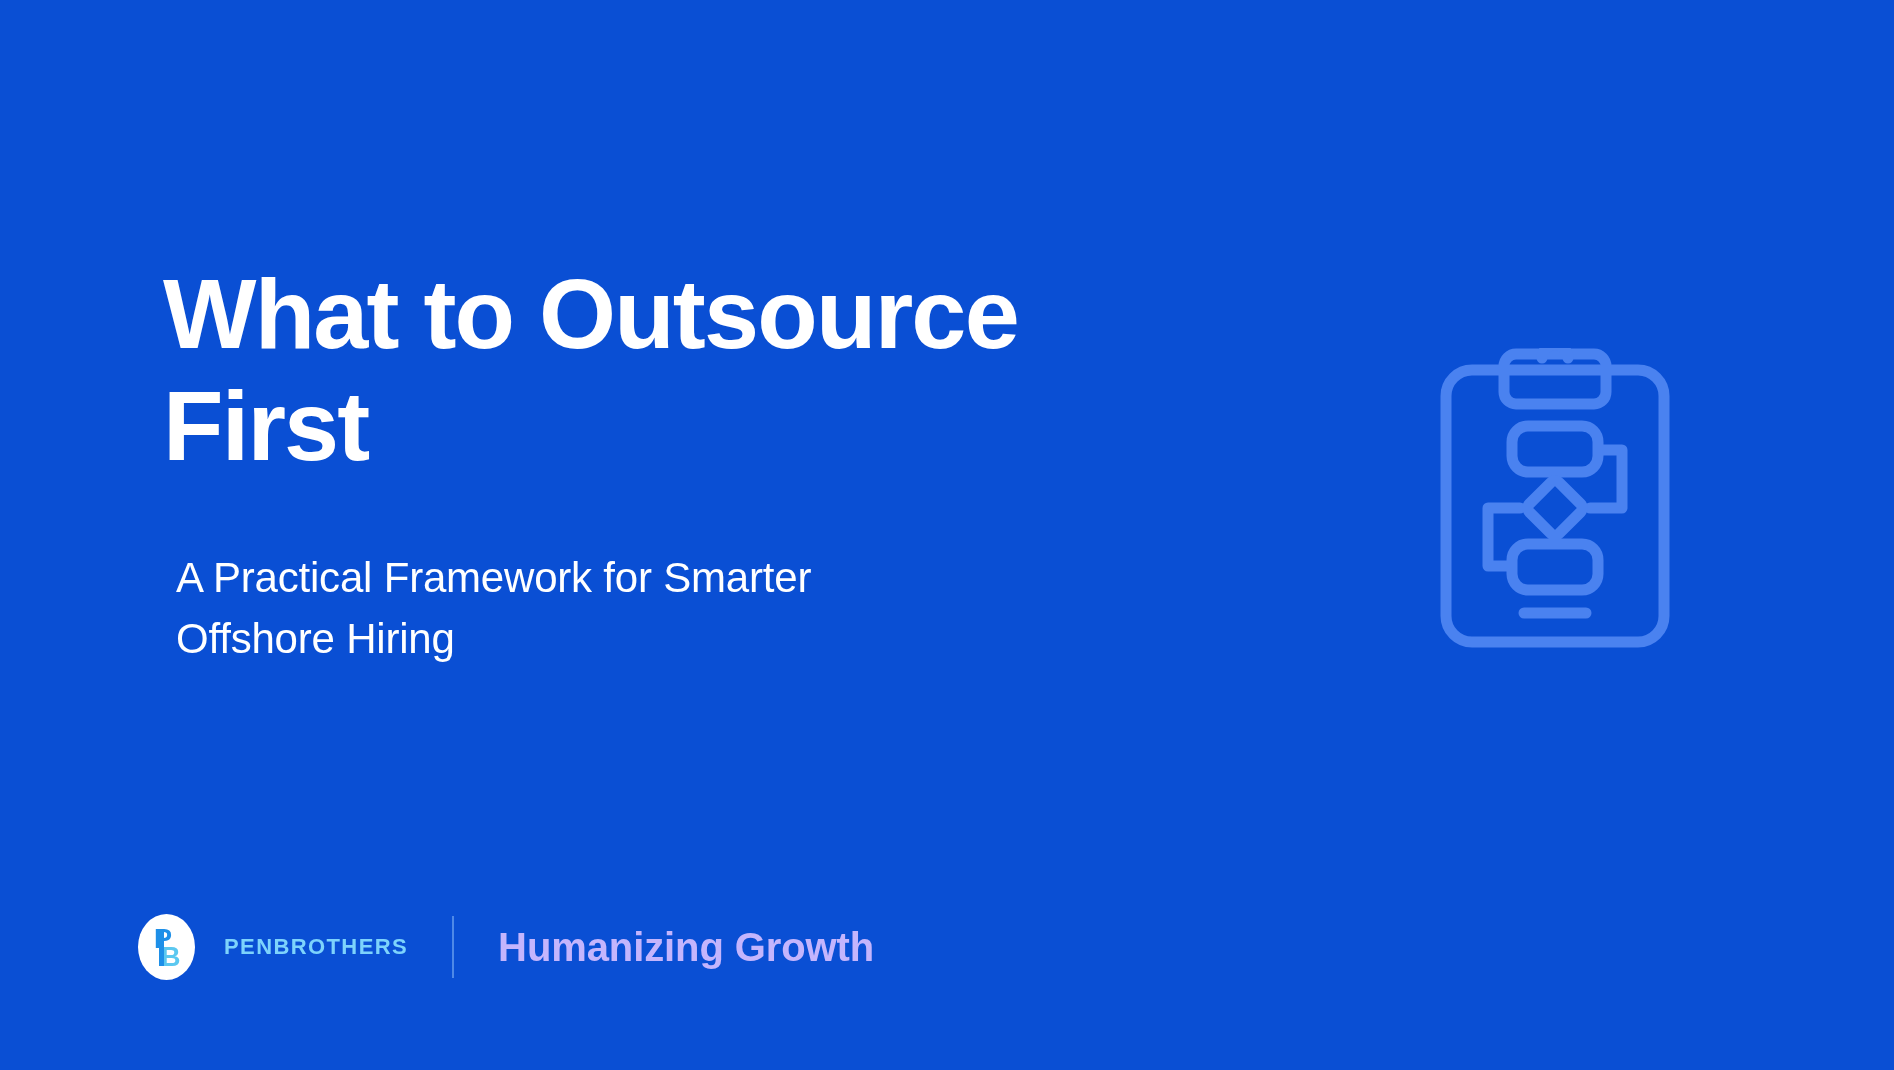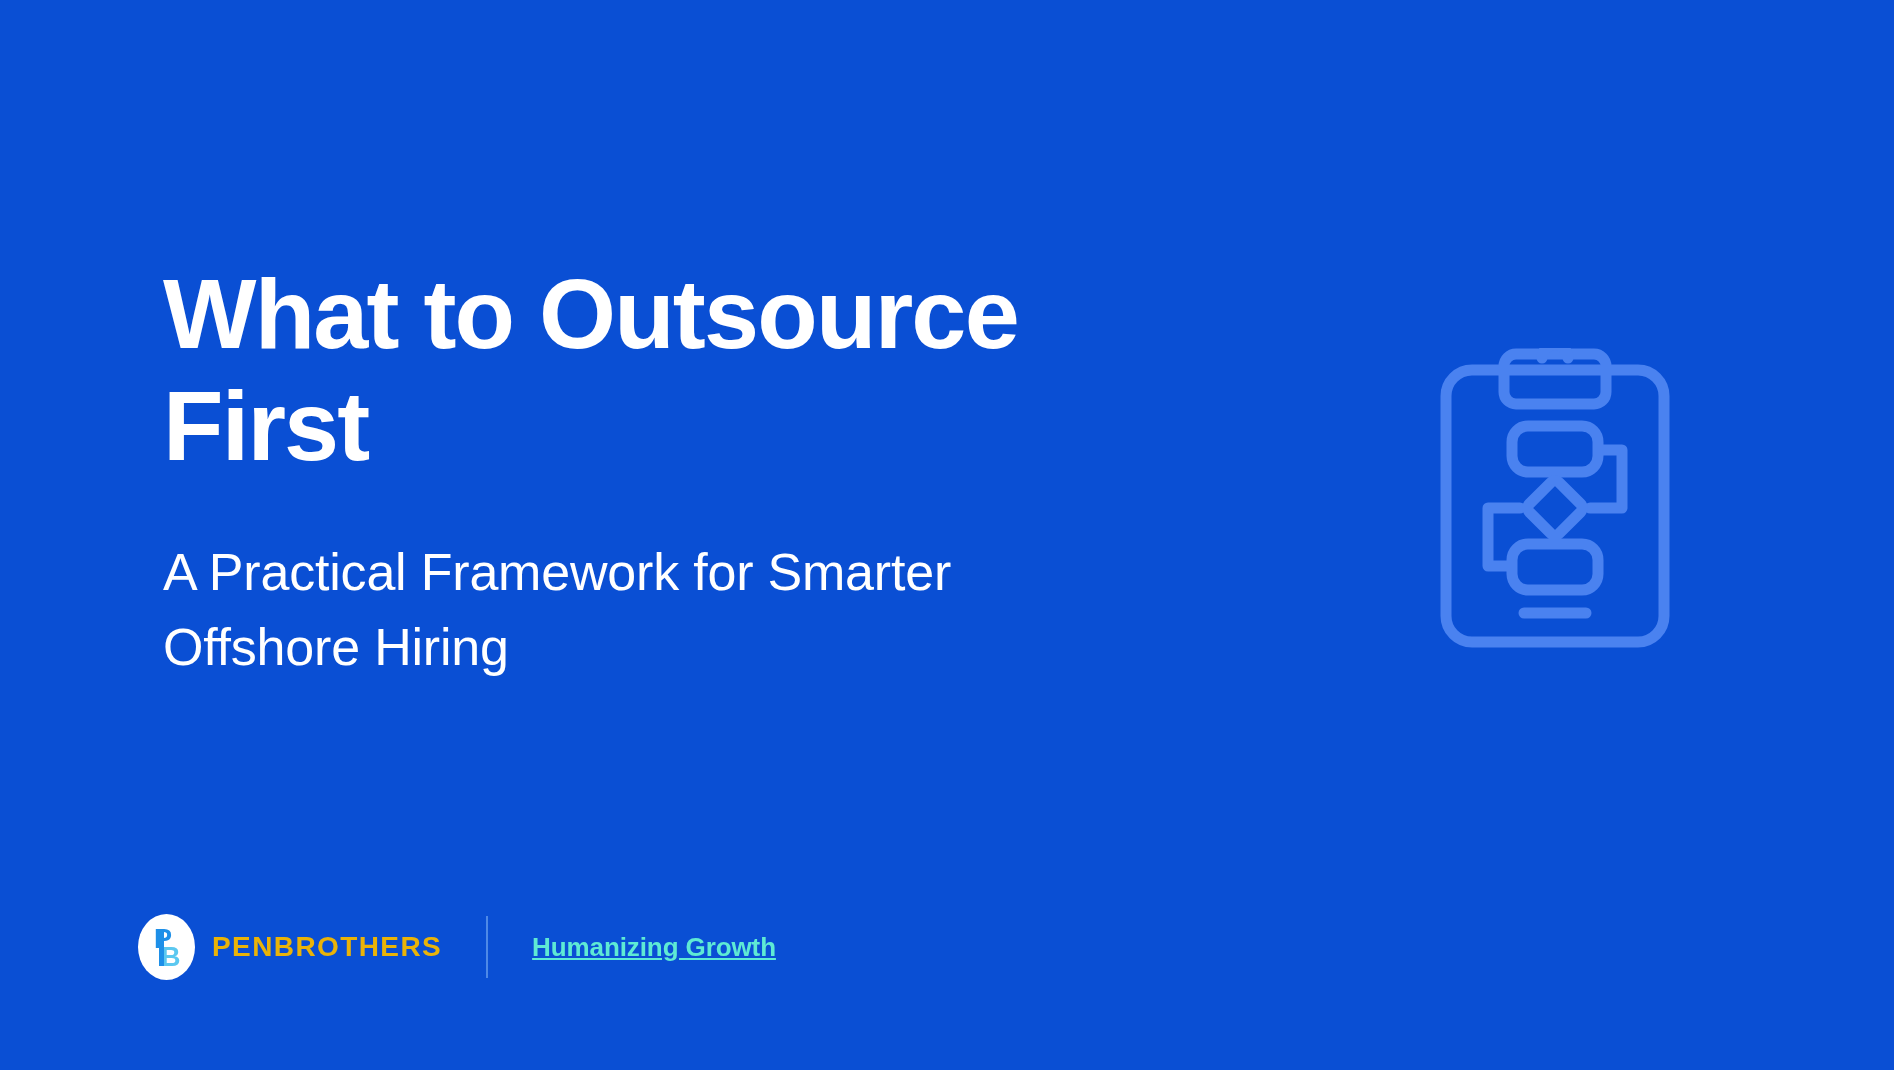--- a/index.html
+++ b/index.html
@@ -39,25 +39,25 @@
     letter-spacing: -1.8px;
     color: #FFFFFF;
     margin: 0;
     width: 860px;
     white-space: pre-line;
   }
 
   .subhead {
     font-family: "Liberation Sans", sans-serif;
     font-weight: 300;
-    font-size: 52px;
+    font-size: 42px;
     line-height: 1.45;
     letter-spacing: -0.2px;
     color: #FFFFFF;
-    margin: 0;
+    margin: 13px;
     padding-top: 53px;
     width: 860px;
     white-space: pre-line;
   }
 
   
   .footer {
     position: absolute;
     left: 138px;
     top: 912px;
@@ -74,45 +74,44 @@
   .emblem {
     width: 57px;
     height: 66px;
     flex: 0 0 auto;
     display: block;
   }
 
   .wordmark {
     font-family: "Liberation Sans", sans-serif;
     font-weight: 700;
-    font-size: 28px;
+    font-size: 22px;
     letter-spacing: 1.4px;
-    color: #eab308;
-    margin-left: 17px;
+    color: #7dd3fc;
+    margin-left: 29px;
     white-space: nowrap;
   }
 
   .divider {
     width: 2px;
     height: 62px;
     background: #5B93EA;
     opacity: 0.85;
     margin-left: 44px;
     margin-right: 44px;
     flex: 0 0 auto;
   }
 
   .tagline {
     font-family: "Liberation Sans", sans-serif;
     font-weight: 600;
-    font-size: 26px;
+    font-size: 40px;
     letter-spacing: -0.1px;
-    color: #5eead4;
+    color: #c4b5fd;
     white-space: nowrap;
-    text-decoration: underline;
   }
 
   
   .illustration {
     position: absolute;
     left: 1440px;
     top: 348px;
     width: 230px;
     height: 300px;
   }

